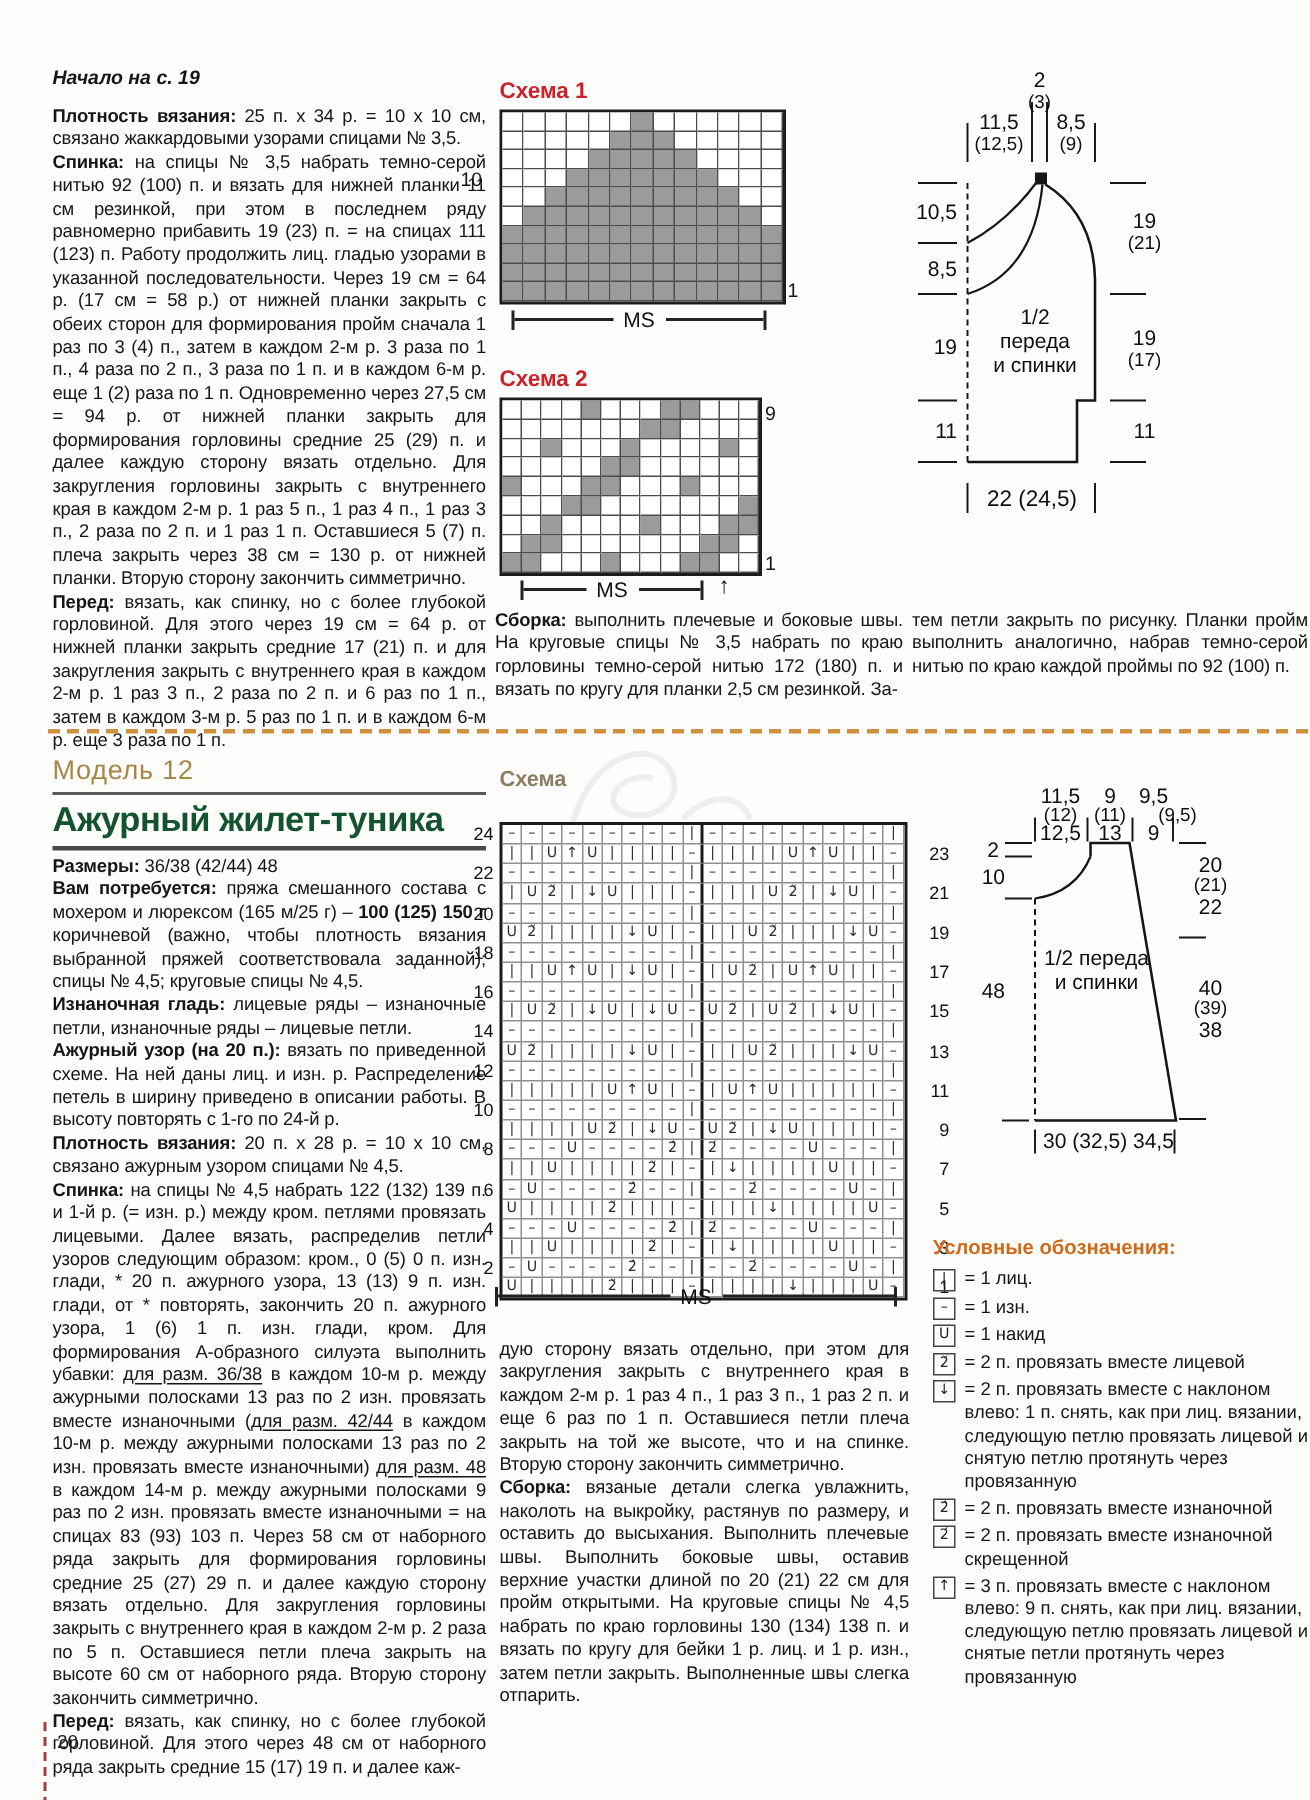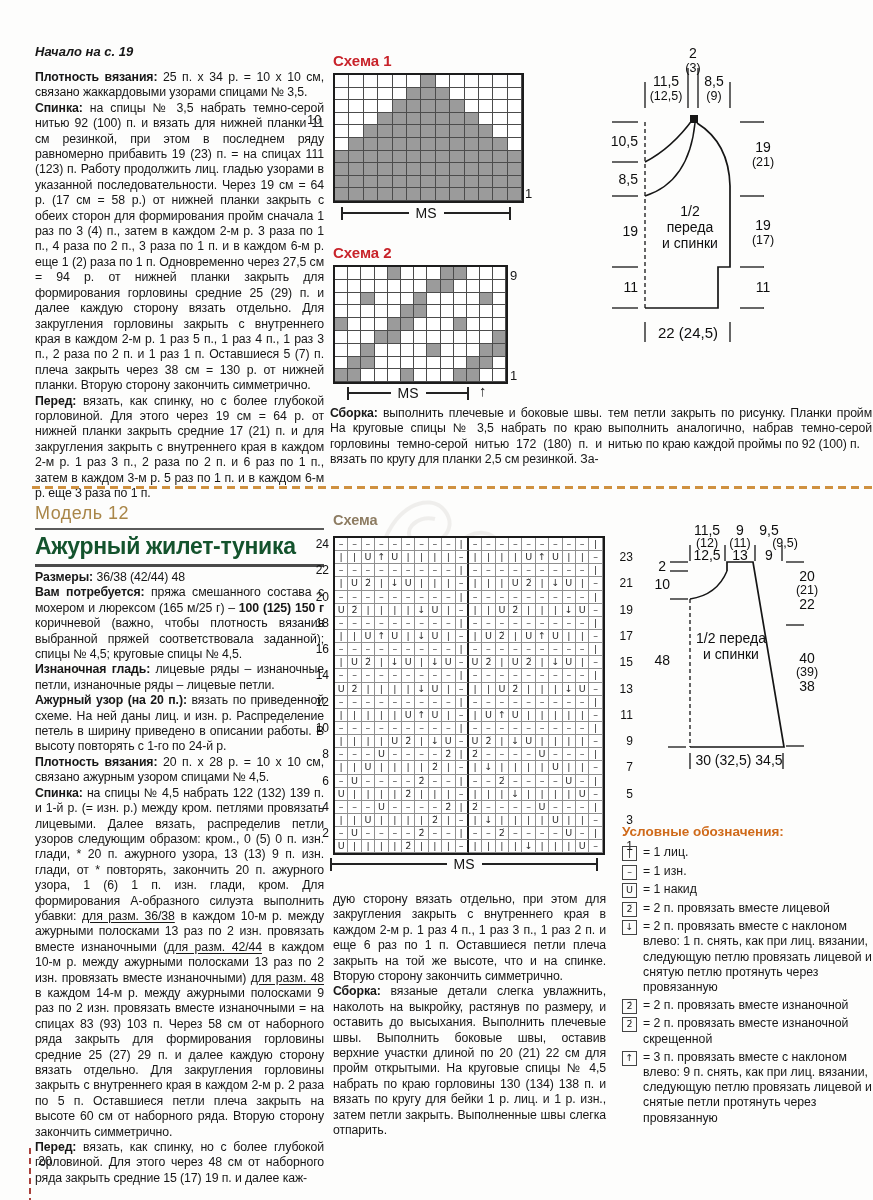--- a/index.html
+++ b/index.html
@@ -414,21 +414,21 @@
     <p><b>Вам потребуется:</b><span> пряжа смешанного состава с мохером и люрексом (165 м/25 г) – </span><b>100 (125) 150 г</b><span> коричневой (важно, чтобы плотность вязания выбранной пряжей соответствовала заданной); спицы № 4,5; круговые спицы № 4,5.</span></p>
     <p><b>Изнаночная гладь:</b><span> лицевые ряды – изнаночные петли, изнаночные ряды – лицевые петли.</span></p>
     <p><b>Ажурный узор (на 20 п.):</b><span> вязать по приведенной схеме. На ней даны лиц. и изн. р. Распределение петель в ширину приведено в описании работы. В высоту повторять с 1-го по 24-й р.</span></p>
     <p><b>Плотность вязания:</b><span> 20 п. х 28 р. = 10 х 10 см, связано ажурным узором спицами № 4,5.</span></p>
     <p><b>Спинка:</b><span> на спицы № 4,5 набрать 122 (132) 139 п. и 1-й р. (= изн. р.) между кром. петлями провязать лицевыми. Далее вязать, распределив петли узоров следующим образом: кром., 0 (5) 0 п. изн. глади, * 20 п. ажурного узора, 13 (13) 9 п. изн. глади, от * повторять, закончить 20 п. ажурного узора, 1 (6) 1 п. изн. глади, кром. Для формирования А-образного силуэта выполнить убавки: </span><u>для разм. 36/38</u><span> в каждом 10-м р. между ажурными полосками 13 раз по 2 изн. провязать вместе изнаночными (</span><u>для разм. 42/44</u><span> в каждом 10-м р. между ажурными полосками 13 раз по 2 изн. провязать вместе изнаночными) </span><u>для разм. 48</u><span> в каждом 14-м р. между ажурными полосками 9 раз по 2 изн. провязать вместе изнаночными = на спицах 83 (93) 103 п. Через 58 см от наборного ряда закрыть для формирования горловины средние 25 (27) 29 п. и далее каждую сторону вязать отдельно. Для закругления горловины закрыть с внутреннего края в каждом 2-м р. 2 раза по 5 п. Оставшиеся петли плеча закрыть на высоте 60 см от наборного ряда. Вторую сторону закончить симметрично.</span></p>
     <p><b>Перед:</b><span> вязать, как спинку, но с более глубокой горловиной. Для этого через 48 см от наборного ряда закрыть средние 15 (17) 19 п. и далее каж-</span></p>
   </div>
 
   <div class="abs" style="left:308px;top:512px">
     <div class="schema2-title" style="margin-left:25px">Схема</div>
-    <div class="sym-wrap" style="margin-top:8px">
+    <div class="sym-wrap" style="margin-top:20px">
       <div class="lblcol left">
           <div>24</div>
           <div></div>
           <div>22</div>
           <div></div>
           <div>20</div>
           <div></div>
           <div>18</div>
           <div></div>
           <div>16</div>

